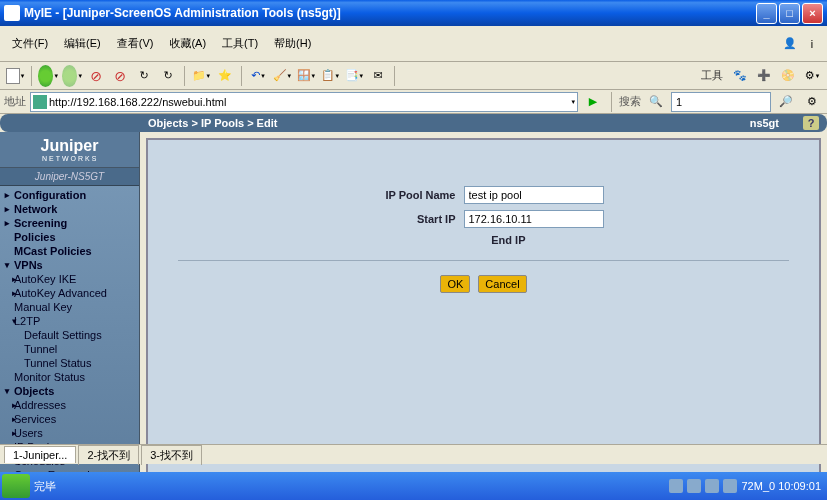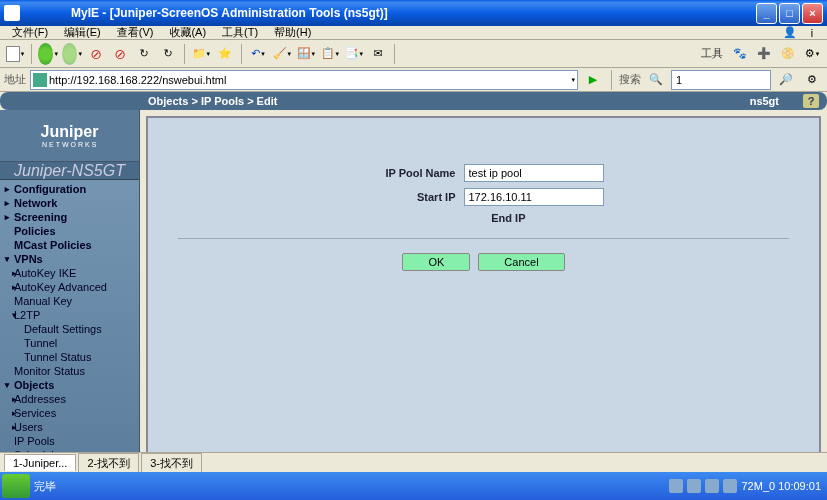--- a/index.html
+++ b/index.html
@@ -1,27 +1,27 @@
 <!DOCTYPE html>
 <html><head>
 <meta charset="utf-8">
 <style>
 * { box-sizing: border-box; margin: 0; padding: 0; font-family: Tahoma, Arial, sans-serif; font-size: 11px; }
 body { width: 827px; height: 500px; background: #ece9d8; overflow: hidden; position: relative; }
 
 
-.titlebar { height: 26px; background: linear-gradient(to bottom, #0a5de4 0%, #3c89f0 10%, #0a5de4 50%, #0842a8 100%); display: flex; align-items: center; padding: 0 4px; color: #fff; gap: 47px; }
+.titlebar { height: 26px; background: linear-gradient(to bottom, #0a5de4 0%, #3c89f0 10%, #0a5de4 50%, #0842a8 100%); display: flex; align-items: center; padding: 0 4px; color: #fff; }
 .titlebar-icon { width: 16px; height: 16px; background: #fff; border-radius: 2px; margin-right: 4px; }
 .titlebar-text { flex: 1; font-weight: bold; font-size: 12px; }
 .winbtns { display: flex; gap: 2px; }
 .winbtn { width: 21px; height: 21px; background: linear-gradient(to bottom, #6fa3ef, #2e66c8); border: 1px solid #fff; border-radius: 3px; display: flex; align-items: center; justify-content: center; color: #fff; font-weight: bold; }
 .winbtn.close { background: linear-gradient(to bottom, #e88, #c33); }
 
 
-.menubar { height: 14px; background: #ece9d8; display: flex; align-items: center; padding: 0 4px; border-bottom: 1px solid #aca899; }
+.menubar { height: 36px; background: #ece9d8; display: flex; align-items: center; padding: 0 4px; border-bottom: 1px solid #aca899; }
 .menu-item { padding: 2px 8px; }
 
 
 .toolbar { height: 28px; background: #ece9d8; display: flex; align-items: center; padding: 0 4px; border-bottom: 1px solid #aca899; gap: 2px; }
 .tb-btn { width: 22px; height: 22px; border: 1px solid transparent; display: inline-flex; align-items: center; justify-content: center; border-radius: 3px; }
 .tb-sep { width: 1px; height: 20px; background: #aca899; margin: 0 3px; }
 .tb-green { width: 22px; height: 22px; background: radial-gradient(circle, #6c3 40%, #393); border-radius: 50%; }
 .tb-stop { color: #c33; font-size: 14px; }
 .tb-doc { width: 14px; height: 16px; background: #fff; border: 1px solid #888; }
 .dropdown-arrow { font-size: 7px; color: #000; margin-left: 1px; }
@@ -39,40 +39,40 @@
 .crumbbar { height: 18px; background: #4a6a8a; color: #fff; display: flex; align-items: center; padding: 0 8px; border-radius: 8px; }
 .crumb-left { padding-left: 140px; font-weight: bold; }
 .crumb-right { margin-left: auto; font-weight: bold; padding-right: 24px; }
 .crumb-help { width: 16px; height: 14px; background: #cc8; border-radius: 2px; display: inline-flex; align-items: center; justify-content: center; color: #336; font-weight: bold; }
 
 
 .content { display: flex; height: 396px; }
 
 
 .leftnav { width: 140px; background: linear-gradient(to bottom, #7a9ab8 0%, #5a7a9a 100%); border-right: 1px solid #456; overflow: hidden; }
-.logo { height: 52px; background: #5a7a9a; display: flex; align-items: center; justify-content: center; color: #fff; border-bottom: 1px solid #456; }
+.logo { height: 36px; background: #5a7a9a; display: flex; align-items: center; justify-content: center; color: #fff; border-bottom: 1px solid #456; }
 .logo-text { font-size: 16px; font-weight: bold; }
-.device-label { height: 18px; background: #4a6a8a; color: #ccd; text-align: center; font-style: italic; line-height: 18px; font-size: 16px; border-bottom: 1px solid #345; }
+.device-label { height: 18px; background: #4a6a8a; color: #ccd; text-align: center; font-style: italic; line-height: 18px; font-size: 10px; border-bottom: 1px solid #345; }
 .nav-tree { padding: 2px 0; }
 .nav-item { display: flex; align-items: center; padding: 1px 2px; color: #002; cursor: default; }
 .nav-item.bold { font-weight: bold; }
 .nav-item .icon { width: 10px; display: inline-block; text-align: center; font-size: 9px; }
 .nav-item .indent1 { padding-left: 10px; }
 .nav-item .indent2 { padding-left: 20px; }
 .nav-item-text { margin-left: 2px; }
 
 
 .mainpanel { flex: 1; background: #c9d7e4; border: 2px solid #889; margin: 6px; position: relative; }
 .form-area { padding: 40px 0 0 0; }
 .form-row { display: flex; align-items: center; justify-content: center; margin: 6px 0; }
 .form-label { width: 280px; text-align: right; padding-right: 8px; font-weight: bold; color: #223; }
 .form-input { width: 140px; height: 18px; border: 1px solid #7f9db9; padding: 0 4px; background: #fff; font-size: 11px; }
 .form-divider { border-top: 1px solid #9ab; margin: 14px 30px; }
 .btn-row { display: flex; justify-content: center; gap: 8px; }
-.btn { padding: 2px 25px; background: #86efac; border: 1px solid #888; border-radius: 2px; }
+.btn { padding: 2px 6px; background: #eab308; border: 1px solid #888; border-radius: 2px; }
 
 
 .watermark { position: absolute; right: 10px; bottom: 10px; color: rgba(255,255,255,0.5); font-size: 24px; font-weight: bold; text-align: right; }
 .watermark small { display: block; font-size: 12px; }
 
 
 .taskbar { position: absolute; bottom: 0; left: 0; right: 0; height: 28px; background: linear-gradient(to bottom, #3c89f0, #245edb); display: flex; align-items: center; padding: 0 2px; }
 .start-btn { width: 28px; height: 24px; background: linear-gradient(to bottom, #6c3, #393); border-radius: 3px; margin-right: 4px; }
 .tray { margin-left: auto; color: #fff; display: flex; align-items: center; gap: 4px; padding-right: 4px; font-size: 10px; text-align: center; }
 .tray-icon { width: 14px; height: 14px; background: #8ac; border-radius: 2px; }
@@ -291,21 +291,21 @@
         <button class="btn">Cancel</button>
       </div>
     </div>
     <div class="watermark">
       <span>51CTO.com</span>
       <small>技术博客  Blog</small>
     </div>
   </div>
 </div>
 
-<div style="position:absolute;bottom:28px;left:0;right:0;height:20px;background:#ece9d8;display:flex;align-items:center;padding:0 4px;border-top:1px solid #aca899">
+<div style="position:absolute;bottom:36px;left:0;right:0;height:20px;background:#ece9d8;display:flex;align-items:center;padding:0 4px;border-top:1px solid #aca899">
   <span style="padding:2px 8px;background:#fff;border:1px solid #aca899;border-bottom:none;margin-right:2px">1-Juniper...</span>
   <span style="padding:2px 8px;border:1px solid #aca899;border-bottom:none;margin-right:2px">2-找不到</span>
   <span style="padding:2px 8px;border:1px solid #aca899;border-bottom:none">3-找不到</span>
 </div>
 
 <div class="taskbar">
   <div class="start-btn"></div>
   <span style="color:#fff;margin-right:8px">完毕</span>
   <div class="tray">
     <span class="tray-icon"></span>

